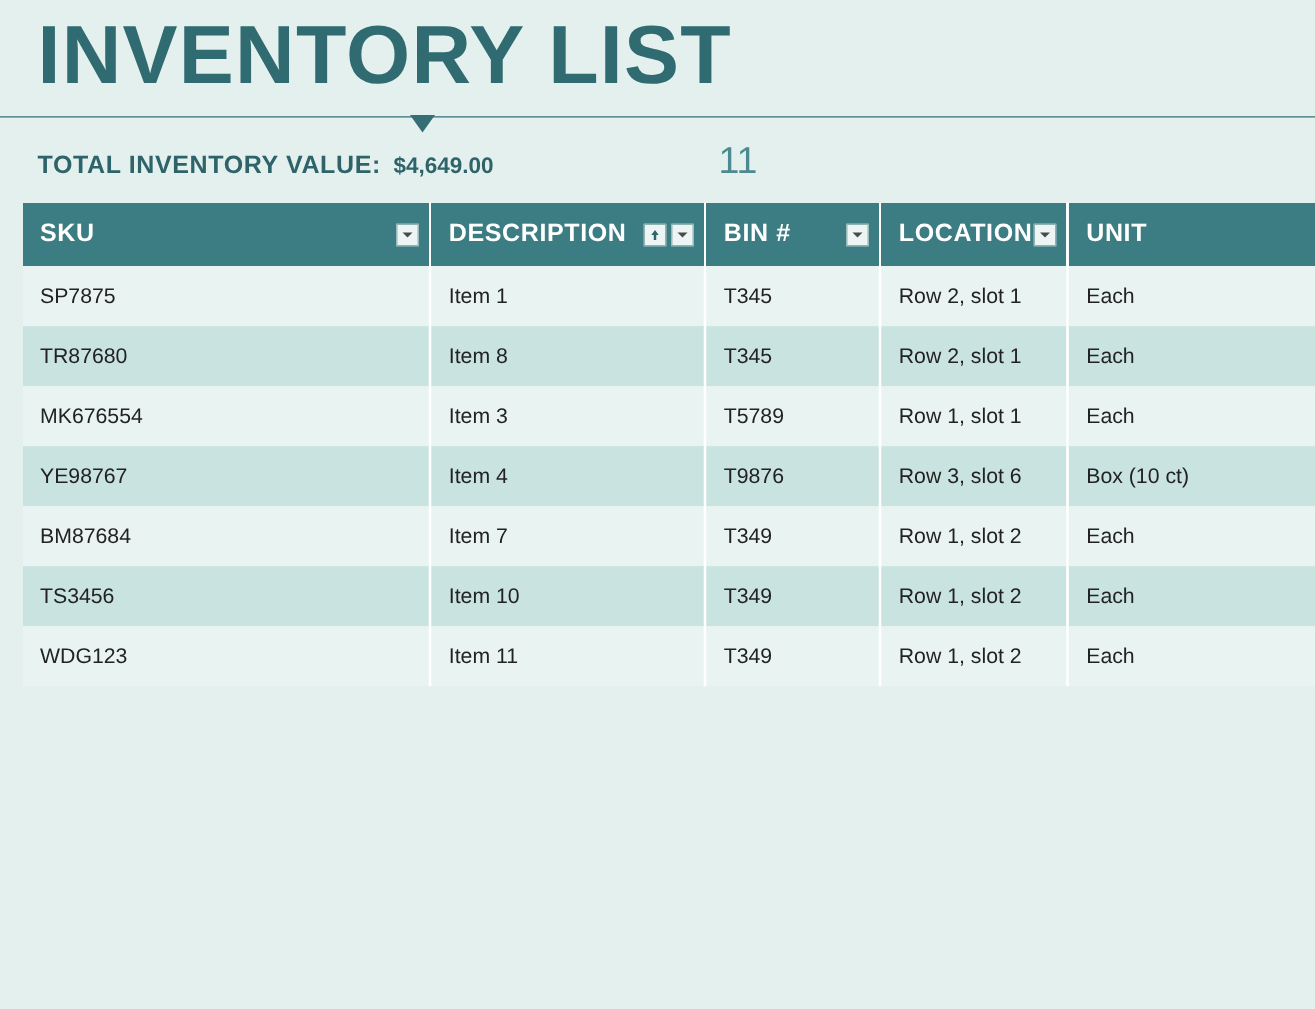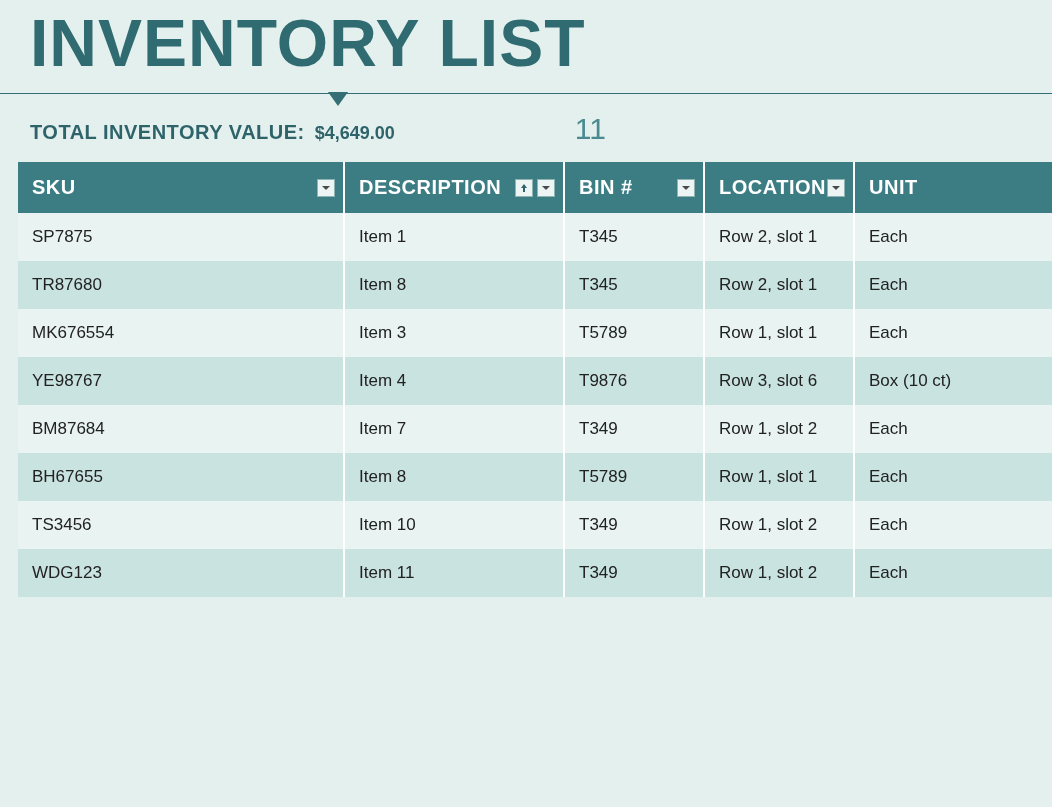--- a/index.html
+++ b/index.html
@@ -247,27 +247,20 @@
           <td>Box (10 ct)</td>
         </tr>
         <tr>
           <td>BM87684</td>
           <td>Item 7</td>
           <td>T349</td>
           <td>Row 1, slot 2</td>
           <td>Each</td>
         </tr>
         <tr>
-          <td>BH67655</td>
-          <td>Item 8</td>
-          <td>T5789</td>
-          <td>Row 1, slot 1</td>
-          <td>Each</td>
-        </tr>
-        <tr>
           <td>TS3456</td>
           <td>Item 10</td>
           <td>T349</td>
           <td>Row 1, slot 2</td>
           <td>Each</td>
         </tr>
         <tr>
           <td>WDG123</td>
           <td>Item 11</td>
           <td>T349</td>

